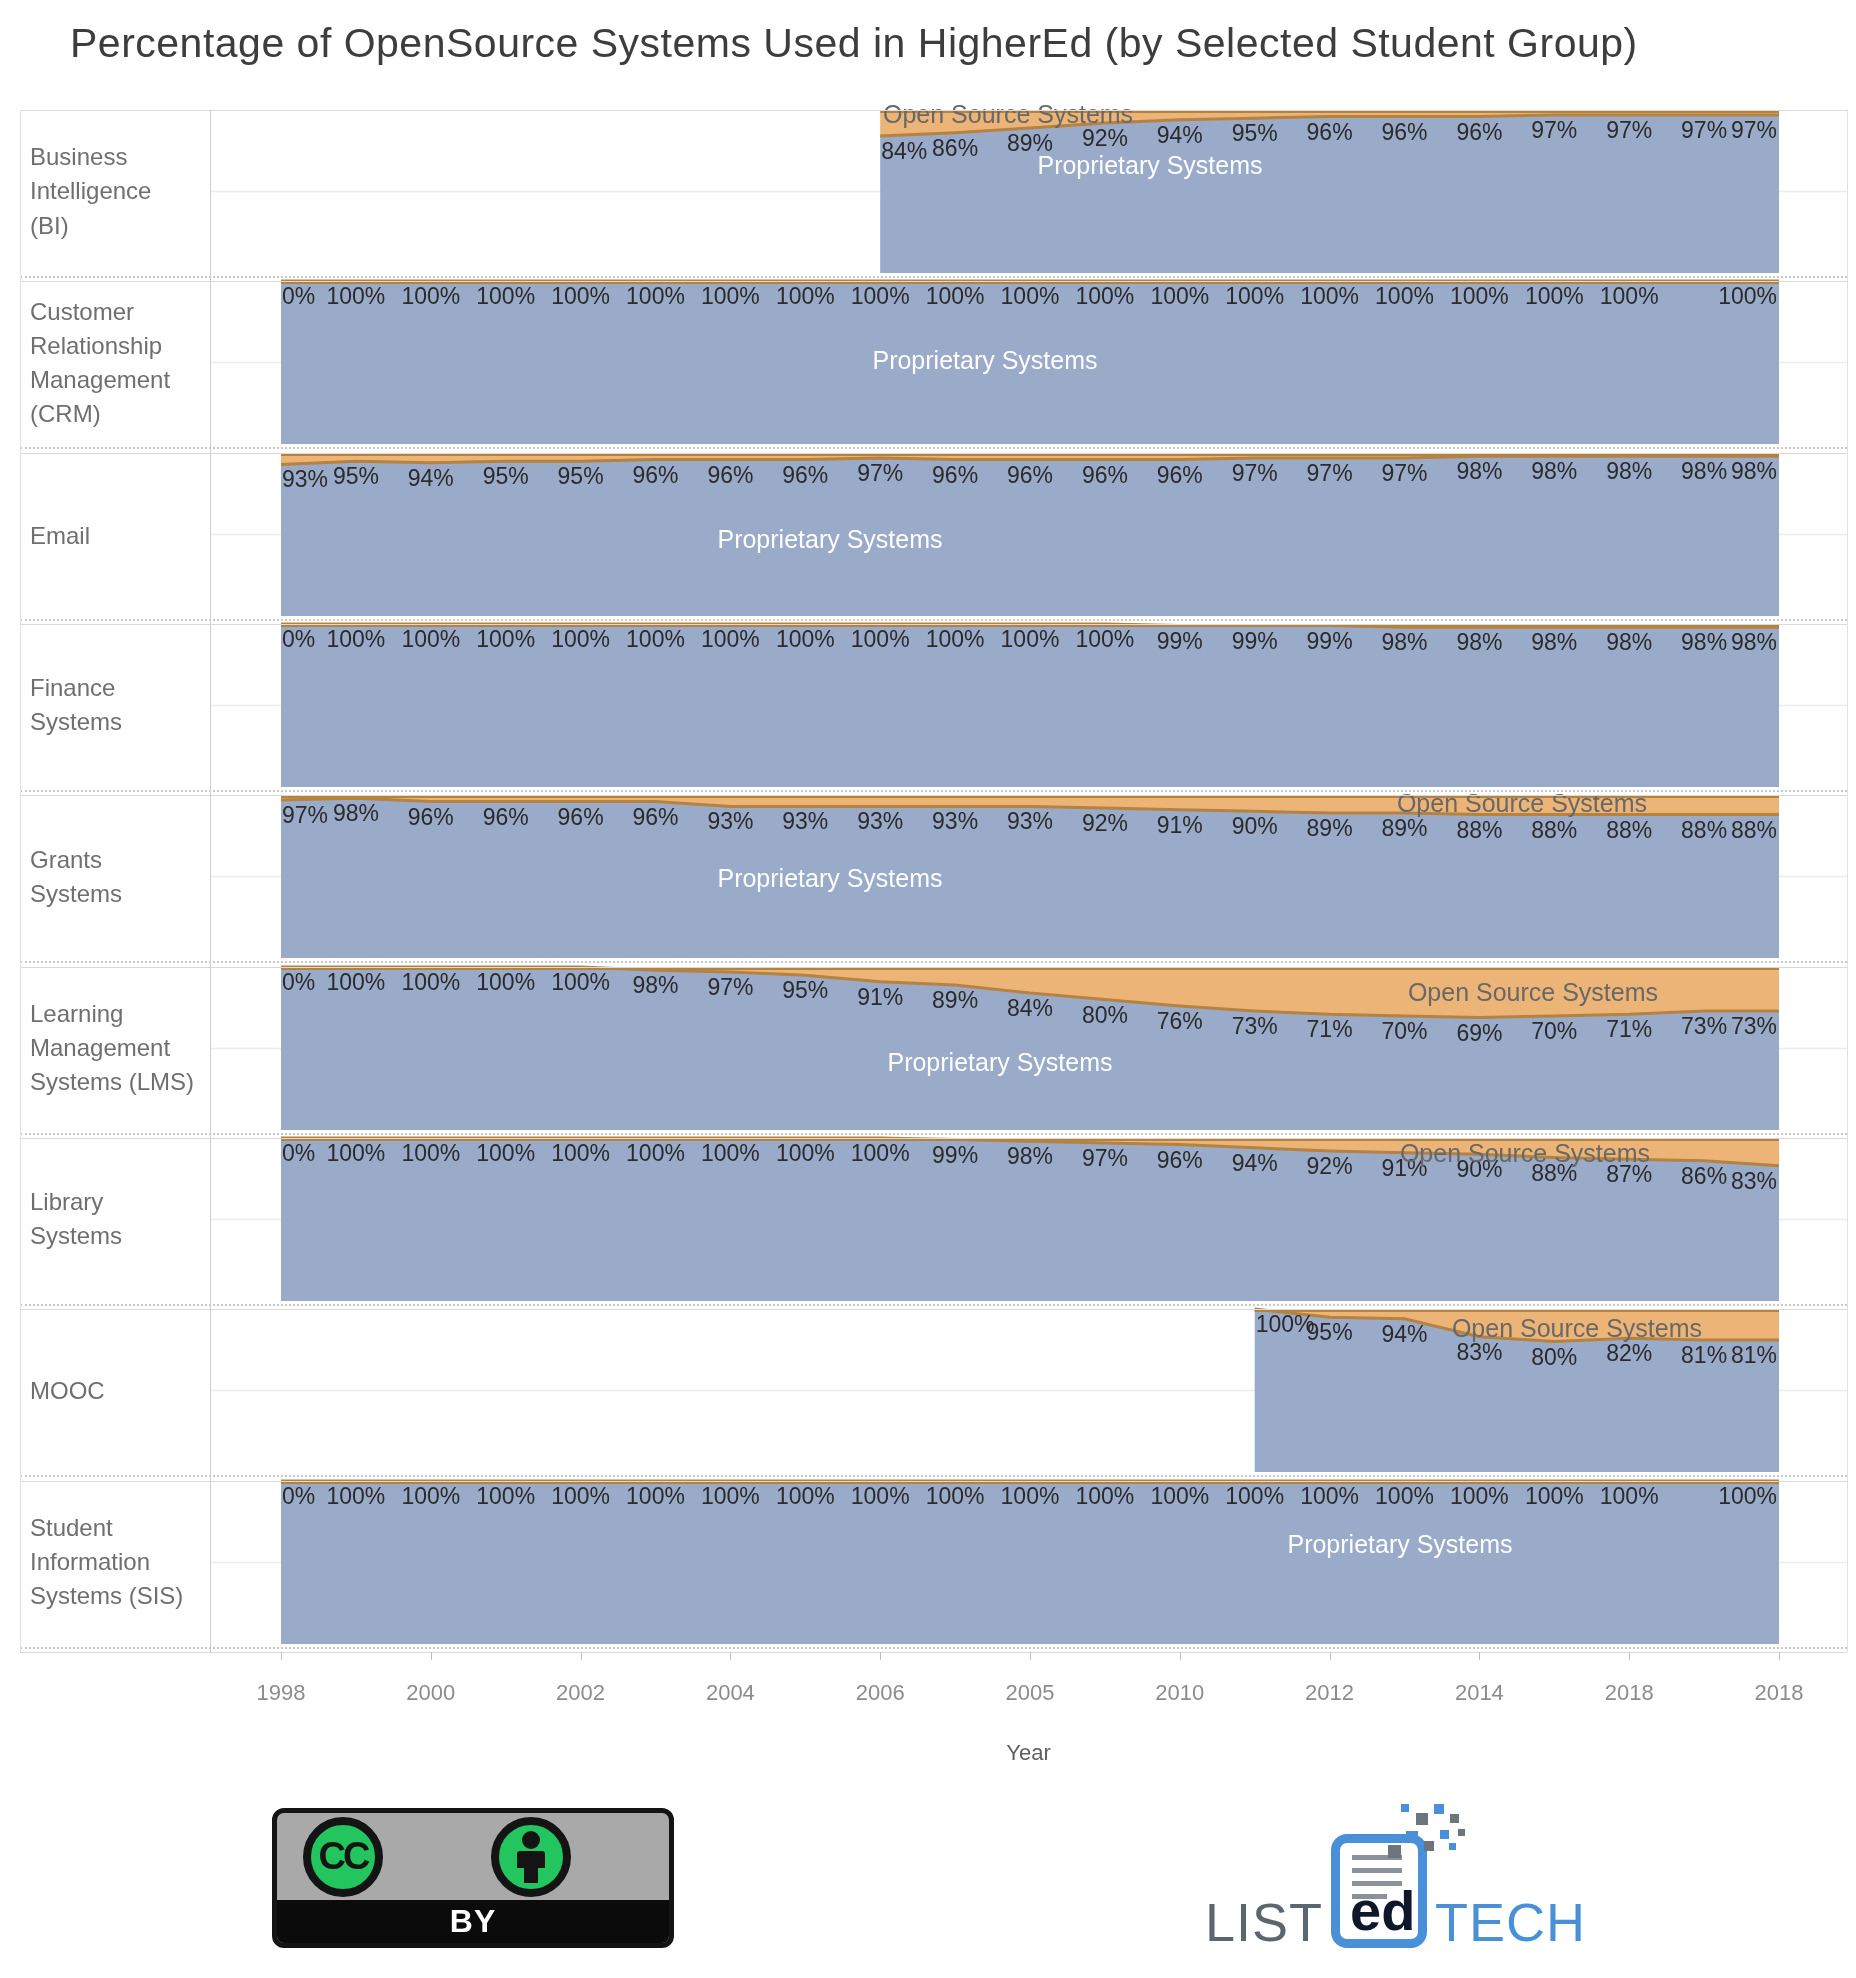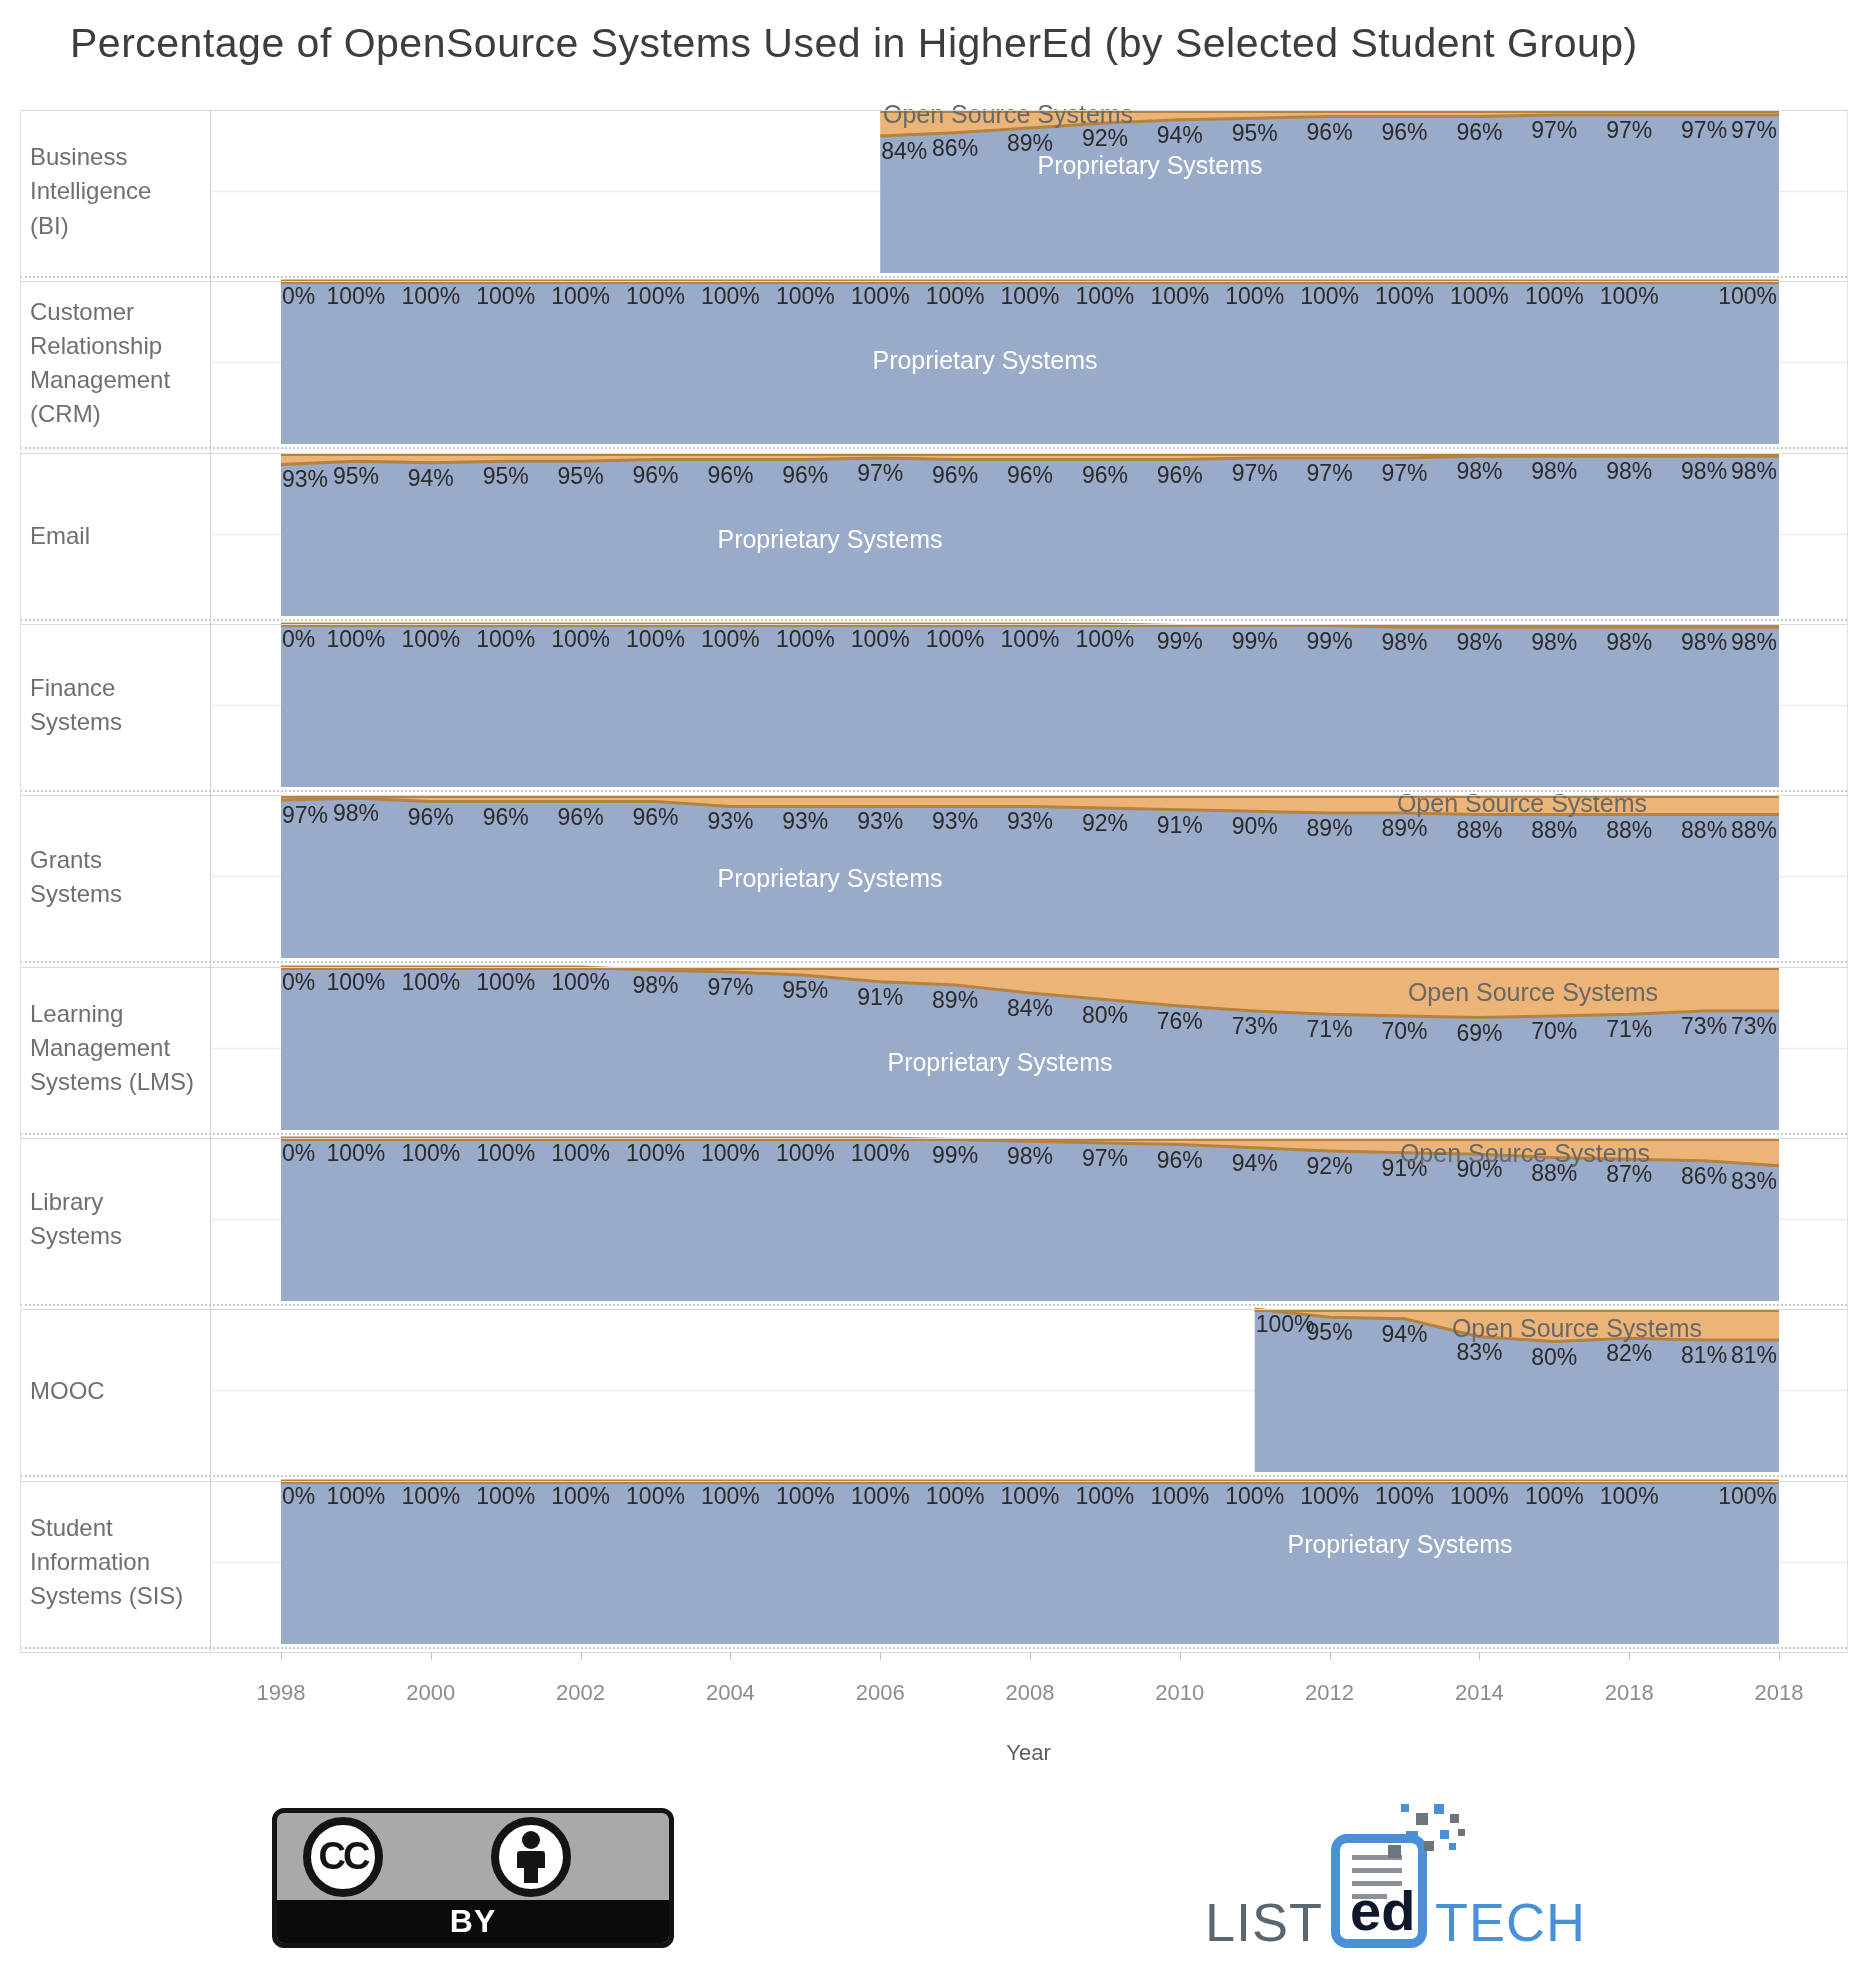--- a/index.html
+++ b/index.html
@@ -37,21 +37,21 @@
 
   
   .cc-badge {
     position:absolute; left:272px; top:1808px; width:402px; height:140px;
     border:5px solid #141414; border-radius:12px; background:#a9a9a9;
     overflow:hidden; display:flex; flex-direction:column;
   }
   .cc-top { flex:1; display:flex; align-items:center; padding-left:26px; gap:108px; }
   .cc-circle {
     width:80px; height:80px; border:8px solid #141414; border-radius:50%;
-    background:#ffffff; display:flex; align-items:center; justify-content:center;
+    background:#22c55e; display:flex; align-items:center; justify-content:center;
   }
   .cc-cc { font-size:38px; font-weight:bold; color:#141414; letter-spacing:-3px; }
   .cc-bottom {
     height:43px; background:#0b0b0b; color:#ffffff; text-align:center;
     font-size:32px; font-weight:bold; line-height:42px; letter-spacing:1px;
   }
 
   
   .ltlogo { position:absolute; left:1205px; top:1828px; height:120px; display:flex; align-items:flex-end; }
   .lt-word { font-size:54px; font-weight:300; letter-spacing:1px; line-height:0.92; }
@@ -367,21 +367,21 @@
       <div class="tick-label" style="left: 236px; top: 1680px;">1998</div>
       <div class="tickmark" style="left: 430.8px; top: 1652px;"></div>
       <div class="tick-label" style="left: 385.8px; top: 1680px;">2000</div>
       <div class="tickmark" style="left: 580.6px; top: 1652px;"></div>
       <div class="tick-label" style="left: 535.6px; top: 1680px;">2002</div>
       <div class="tickmark" style="left: 730.4px; top: 1652px;"></div>
       <div class="tick-label" style="left: 685.4px; top: 1680px;">2004</div>
       <div class="tickmark" style="left: 880.2px; top: 1652px;"></div>
       <div class="tick-label" style="left: 835.2px; top: 1680px;">2006</div>
       <div class="tickmark" style="left: 1030px; top: 1652px;"></div>
-      <div class="tick-label" style="left: 985px; top: 1680px;">2008</div>
+      <div class="tick-label" style="left: 985px; top: 1680px;">2005</div>
       <div class="tickmark" style="left: 1179.8px; top: 1652px;"></div>
       <div class="tick-label" style="left: 1134.8px; top: 1680px;">2010</div>
       <div class="tickmark" style="left: 1329.6px; top: 1652px;"></div>
       <div class="tick-label" style="left: 1284.6px; top: 1680px;">2012</div>
       <div class="tickmark" style="left: 1479.4px; top: 1652px;"></div>
       <div class="tick-label" style="left: 1434.4px; top: 1680px;">2014</div>
       <div class="tickmark" style="left: 1629.2px; top: 1652px;"></div>
       <div class="tick-label" style="left: 1584.2px; top: 1680px;">2018</div>
       <div class="tickmark" style="left: 1779px; top: 1652px;"></div>
       <div class="tick-label" style="left: 1734px; top: 1680px;">2018</div>

